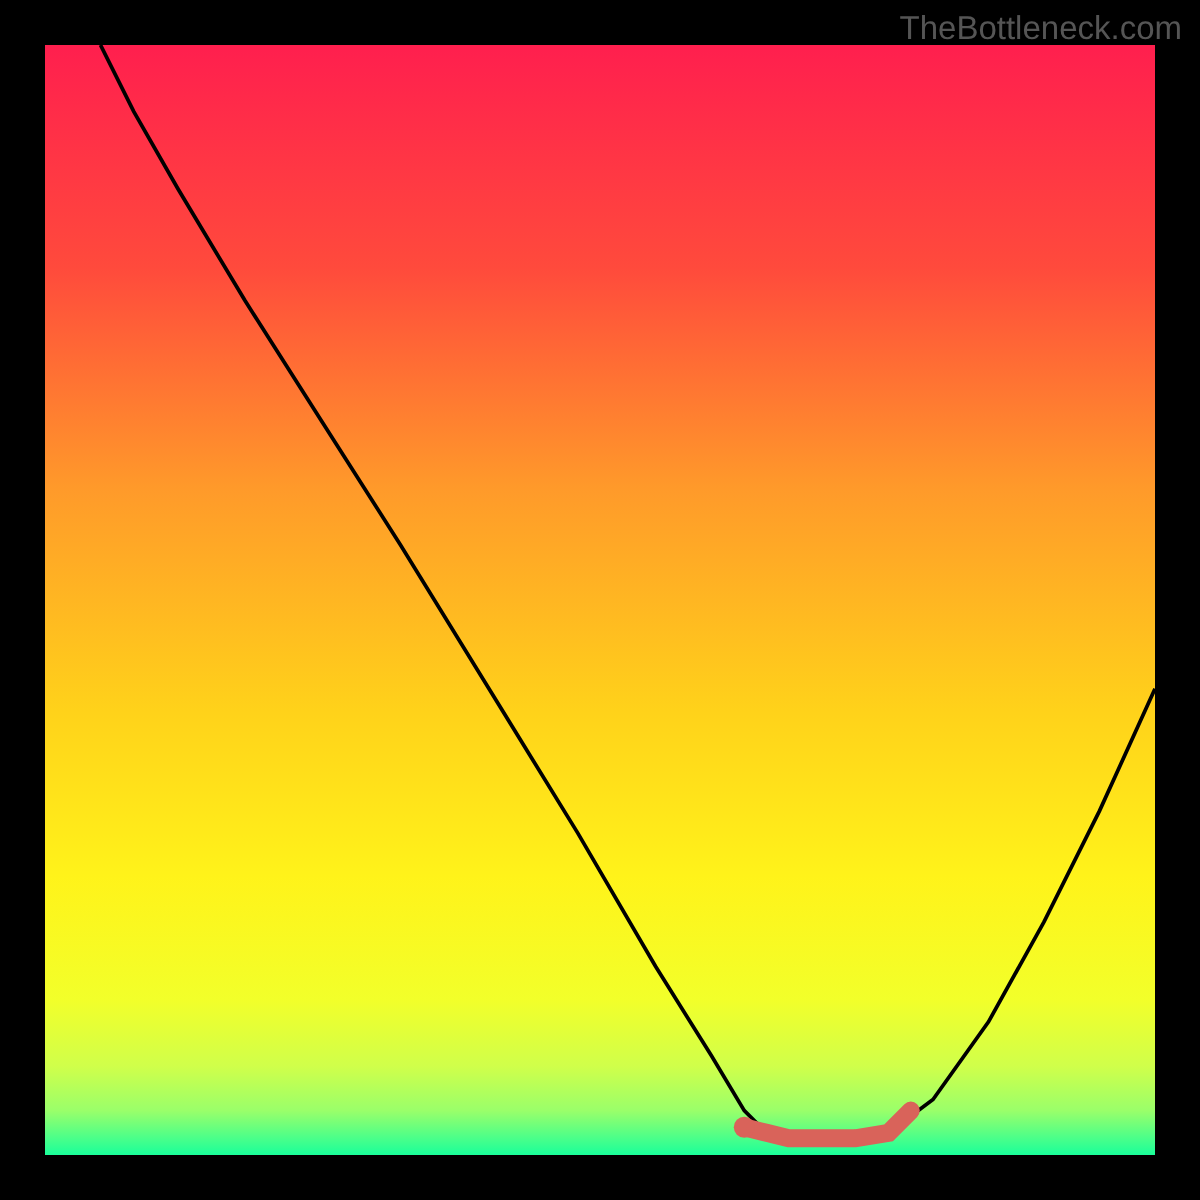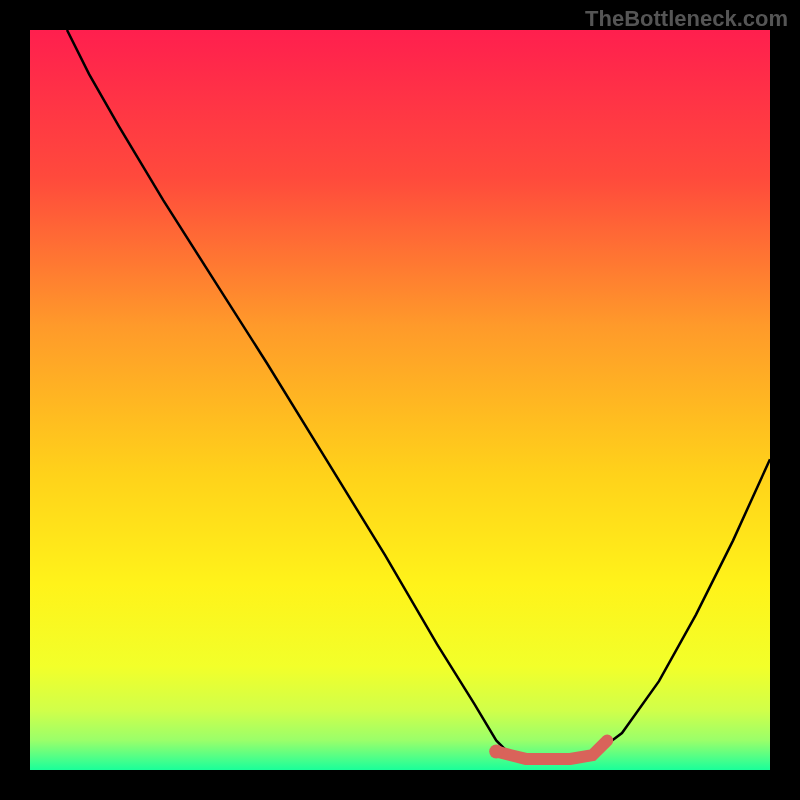--- a/index.html
+++ b/index.html
@@ -10,21 +10,21 @@
     height: 800px;
     position: relative;
     font-family: Arial, sans-serif;
   }
   .watermark {
     position: absolute;
     top: 6px;
     right: 12px;
     color: #555;
     font-size: 22px;
-    font-weight: 700;
+    font-weight: 400;
     z-index: 10;
   }
   .plot-area {
     position: absolute;
     left: 30px;
     top: 30px;
     width: 740px;
     height: 740px;
   }
   svg {

